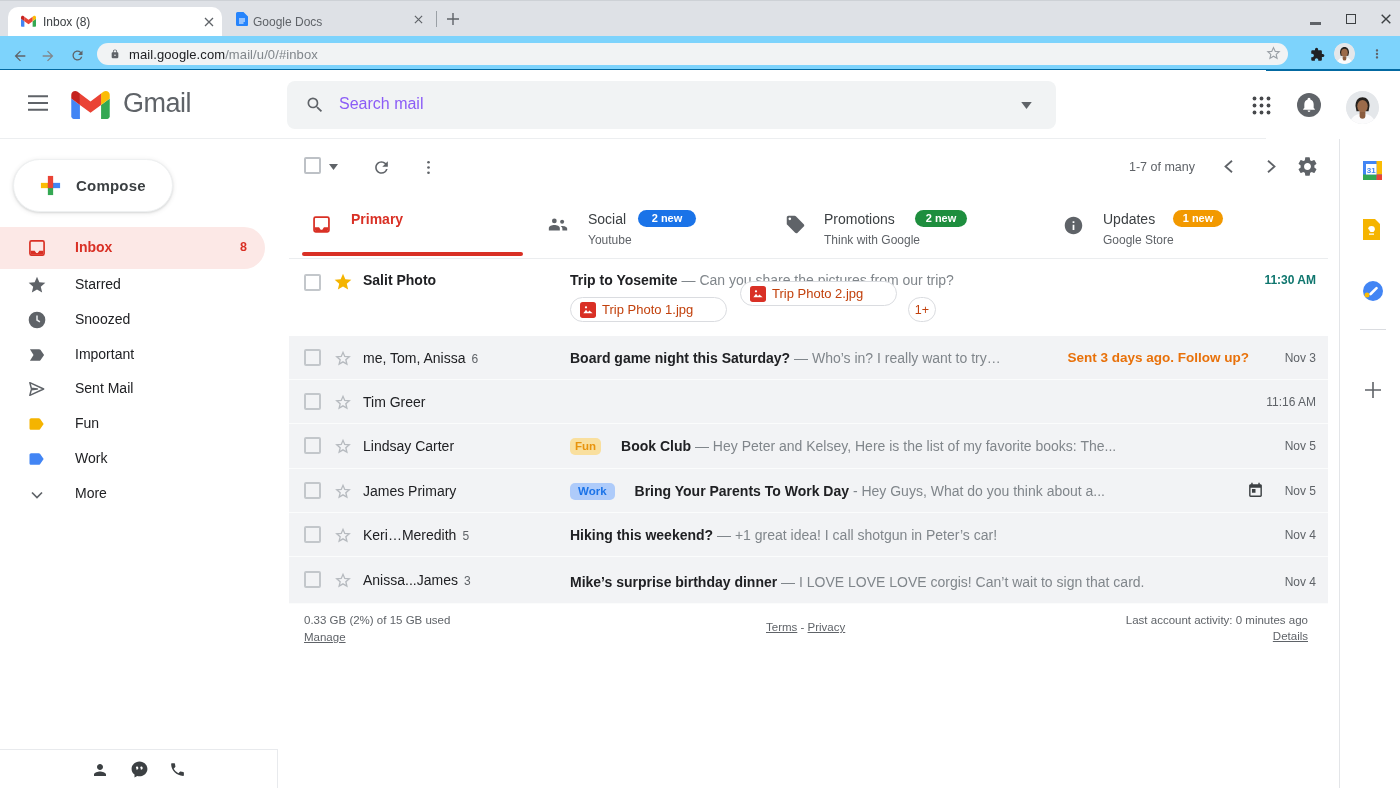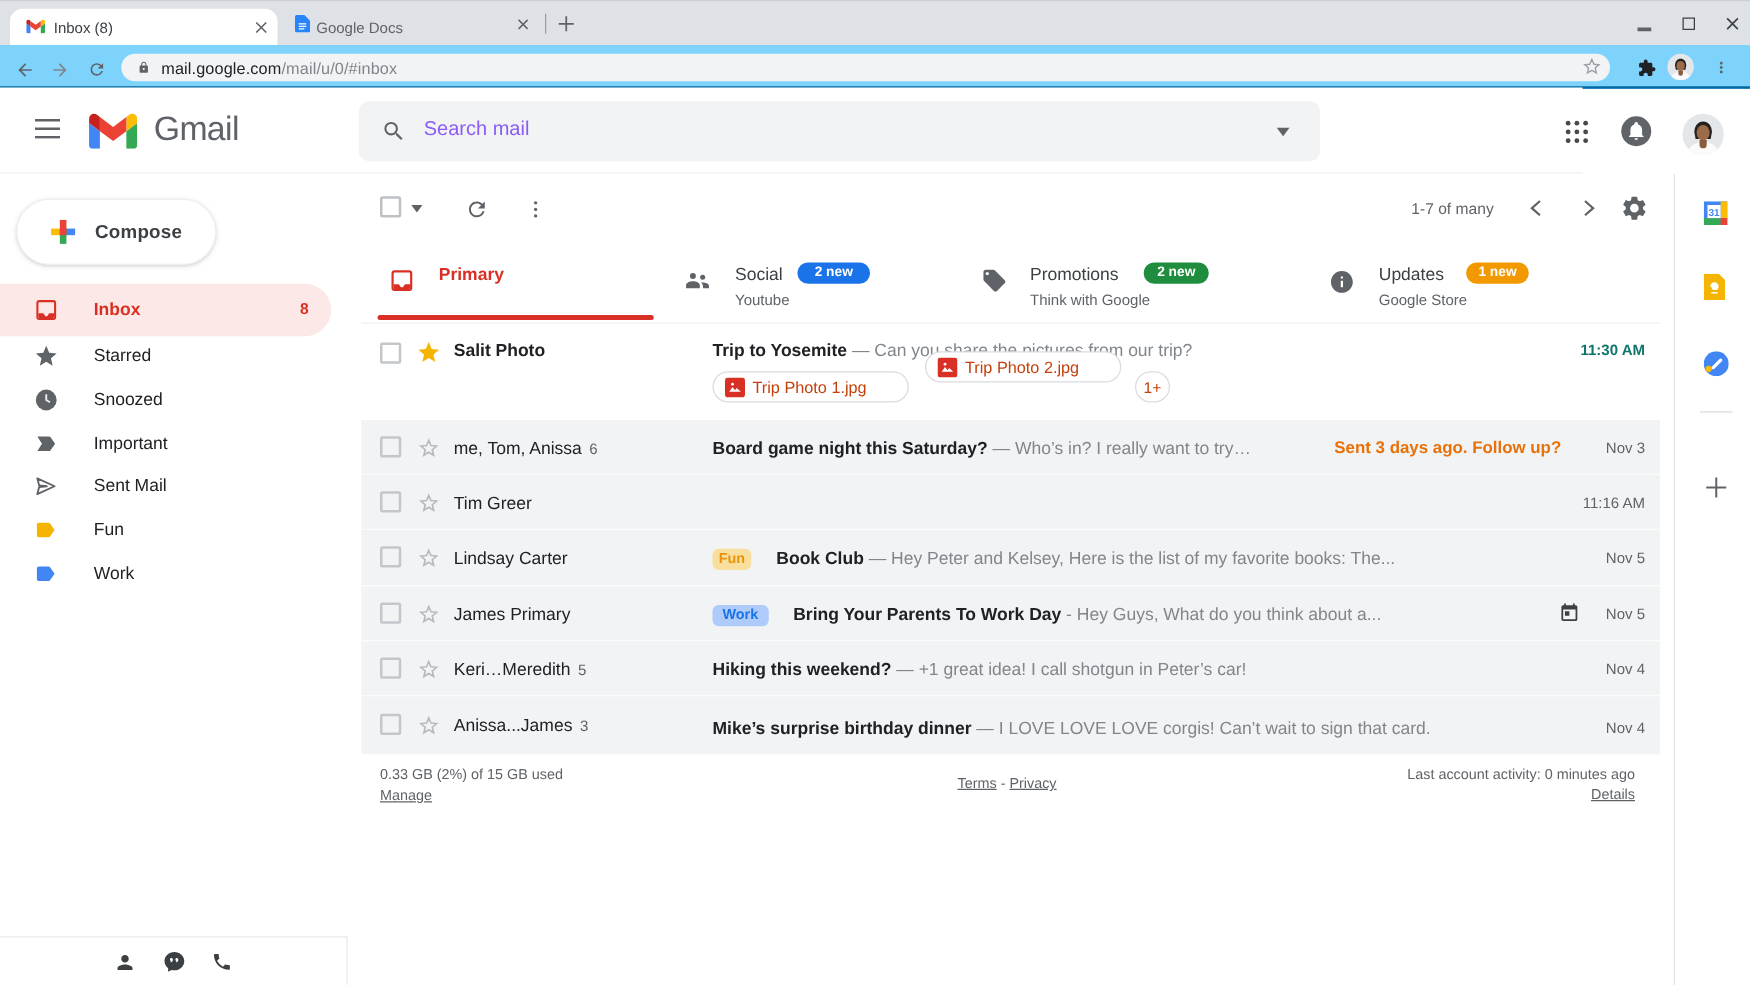--- a/index.html
+++ b/index.html
@@ -238,20 +238,26 @@
         <path fill="#f5b400" d="M15.63 5.84C15.27 5.33 14.67 5 14 5L5 5.01C3.9 5.01 3 5.9 3 7v10c0 1.1.9 1.99 2 1.99L14 19c.67 0 1.27-.33 1.63-.84L20 12l-4.37-6.16z"></path>
       </svg>
     <span class="lb">Fun</span>
   </div>
   <div class="navrow" style="top:303px">
     <svg class="ic" viewBox="0 0 24 24">
         <path fill="#4285f4" d="M15.63 5.84C15.27 5.33 14.67 5 14 5L5 5.01C3.9 5.01 3 5.9 3 7v10c0 1.1.9 1.99 2 1.99L14 19c.67 0 1.27-.33 1.63-.84L20 12l-4.37-6.16z"></path>
       </svg>
     <span class="lb">Work</span>
   </div>
+  <div class="navrow" style="top:338px">
+    <svg class="ic" style="width:16px;height:16px;left:29px;top:10px" viewBox="0 0 16 16">
+        <path fill="none" stroke="#5f6368" stroke-width="1.7" d="M3 5.5l5 5 5-5"></path>
+      </svg>
+    <span class="lb">More</span>
+  </div>
   <div id="sidefoot">
     <svg class="abs" style="left:91px;top:11px" width="18" height="18" viewBox="0 0 24 24">
         <path fill="#3c4043" d="M12 12c2.21 0 4-1.79 4-4s-1.79-4-4-4-4 1.79-4 4 1.79 4 4 4zm0 2c-2.67 0-8 1.34-8 4v2h16v-2c0-2.66-5.33-4-8-4z"></path>
       </svg>
     <svg class="abs" style="left:130px;top:10px" width="19" height="19" viewBox="0 0 24 24">
         <path fill="#3c4043" d="M12 2C6.48 2 2 6.13 2 11.23c0 2.9 1.44 5.49 3.69 7.18V22l3.44-1.89c.91.25 1.87.38 2.87.38 5.52 0 10-4.13 10-9.23S17.52 2 12 2zm-1.5 8.2c0 1.2-.86 2.13-2.13 2.13l-.37-.01.5-1.2c-.62-.2-1-.74-1-1.42 0-.88.67-1.5 1.5-1.5s1.5.64 1.5 2zm5.5 0c0 1.2-.86 2.13-2.13 2.13l-.37-.01.5-1.2c-.62-.2-1-.74-1-1.42 0-.88.67-1.5 1.5-1.5s1.5.64 1.5 2z"></path>
       </svg>
     <svg class="abs" style="left:169px;top:11px" width="17" height="17" viewBox="0 0 24 24">
         <path fill="#3c4043" d="M6.62 10.79a15.15 15.15 0 0 0 6.59 6.59l2.2-2.21c.27-.27.67-.36 1.02-.24 1.12.37 2.33.57 3.57.57.55 0 1 .45 1 1V20c0 .55-.45 1-1 1-9.39 0-17-7.61-17-17 0-.55.45-1 1-1h3.5c.55 0 1 .45 1 1 0 1.25.2 2.45.57 3.57.11.35.03.74-.25 1.02l-2.2 2.2z"></path>
       </svg>

